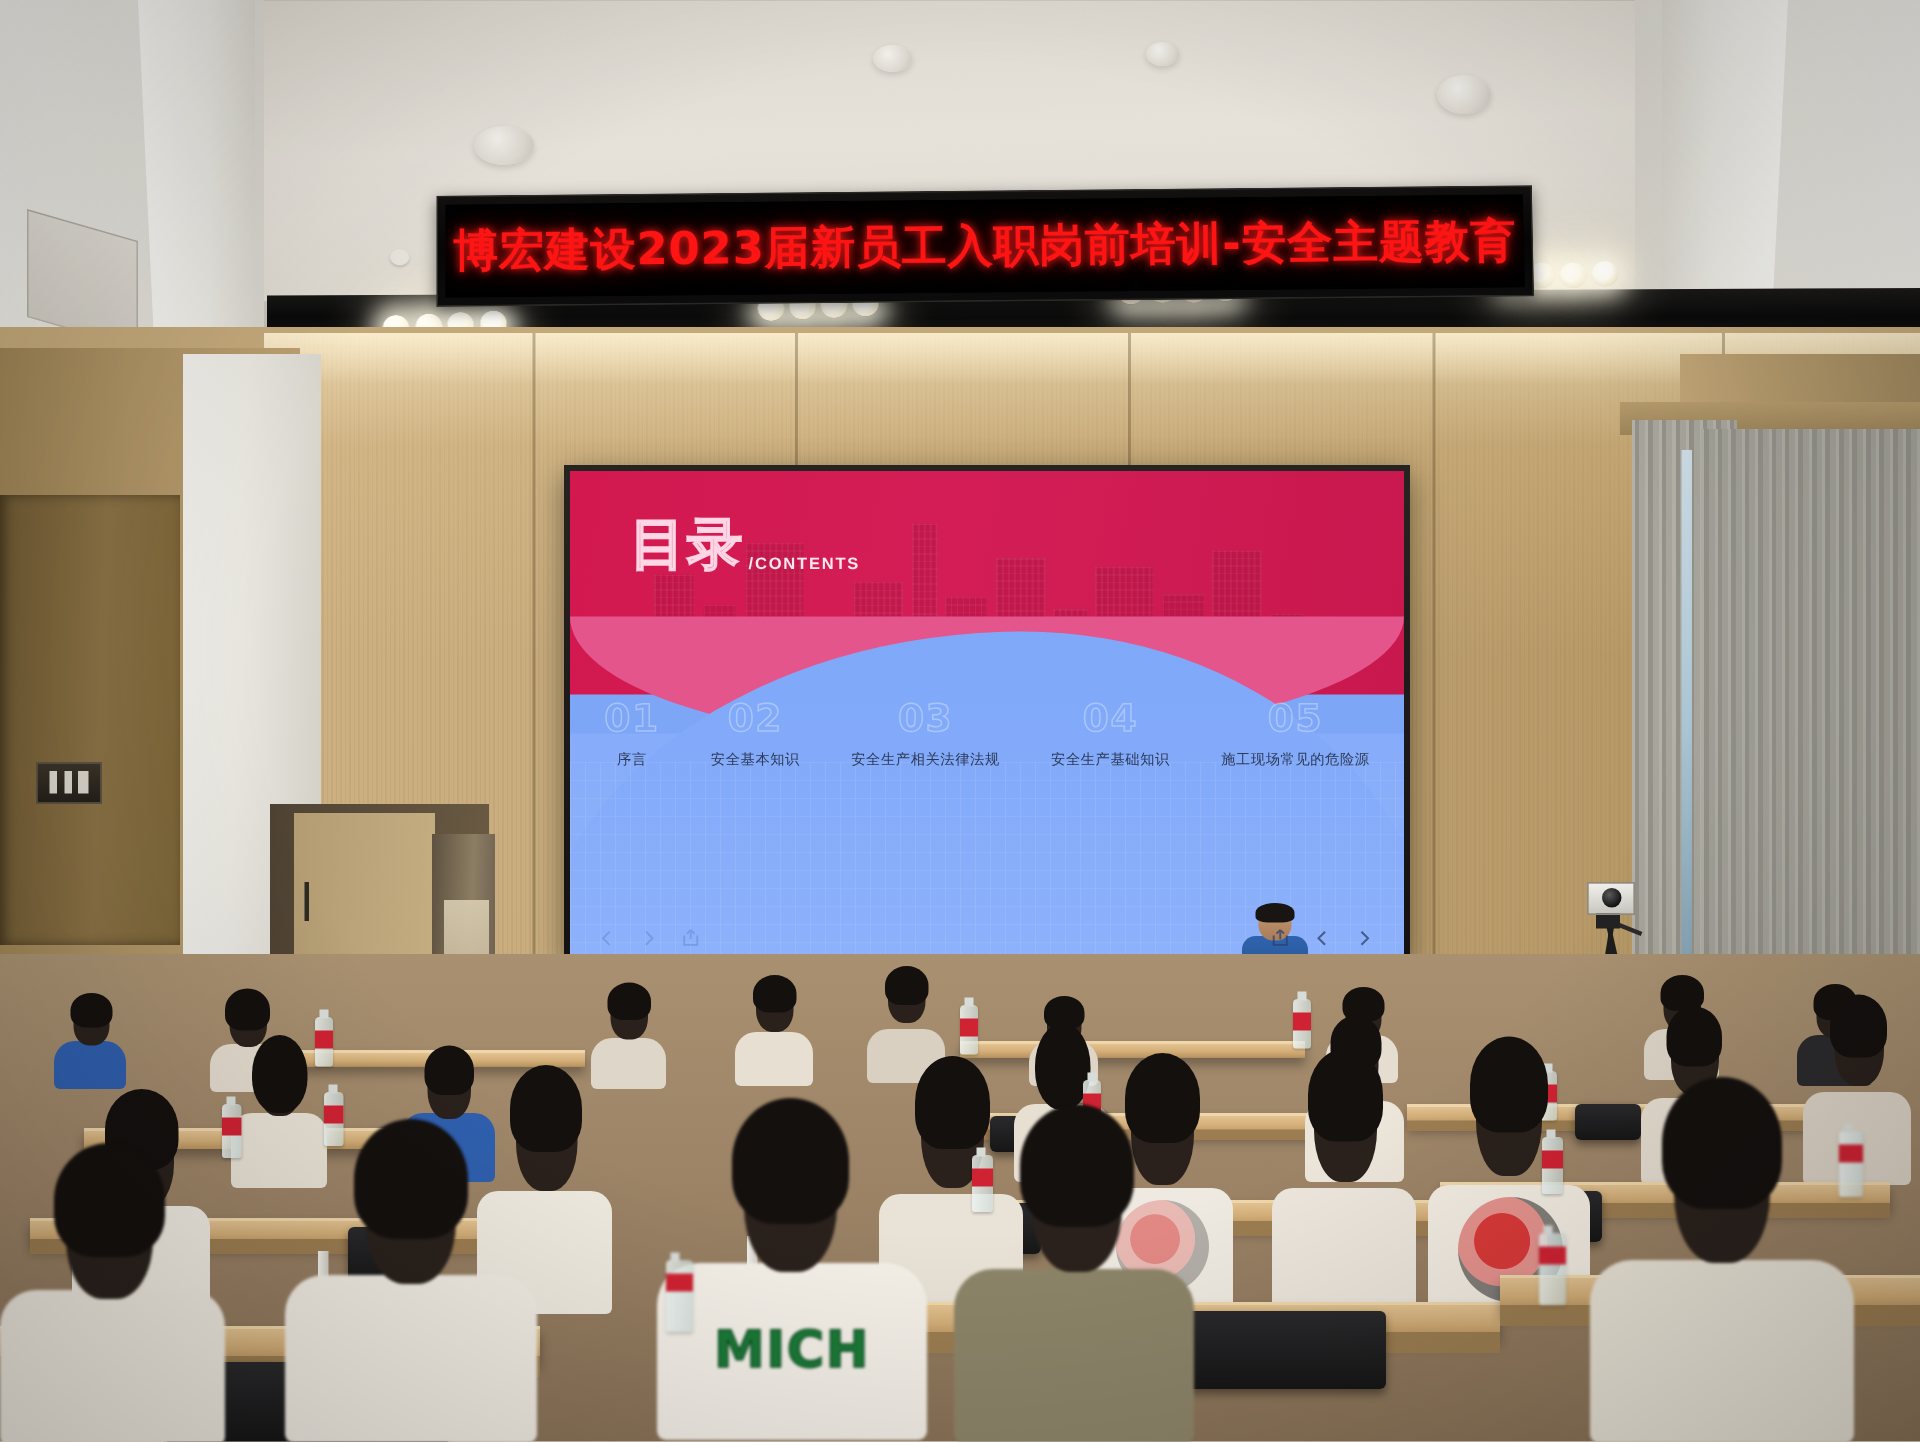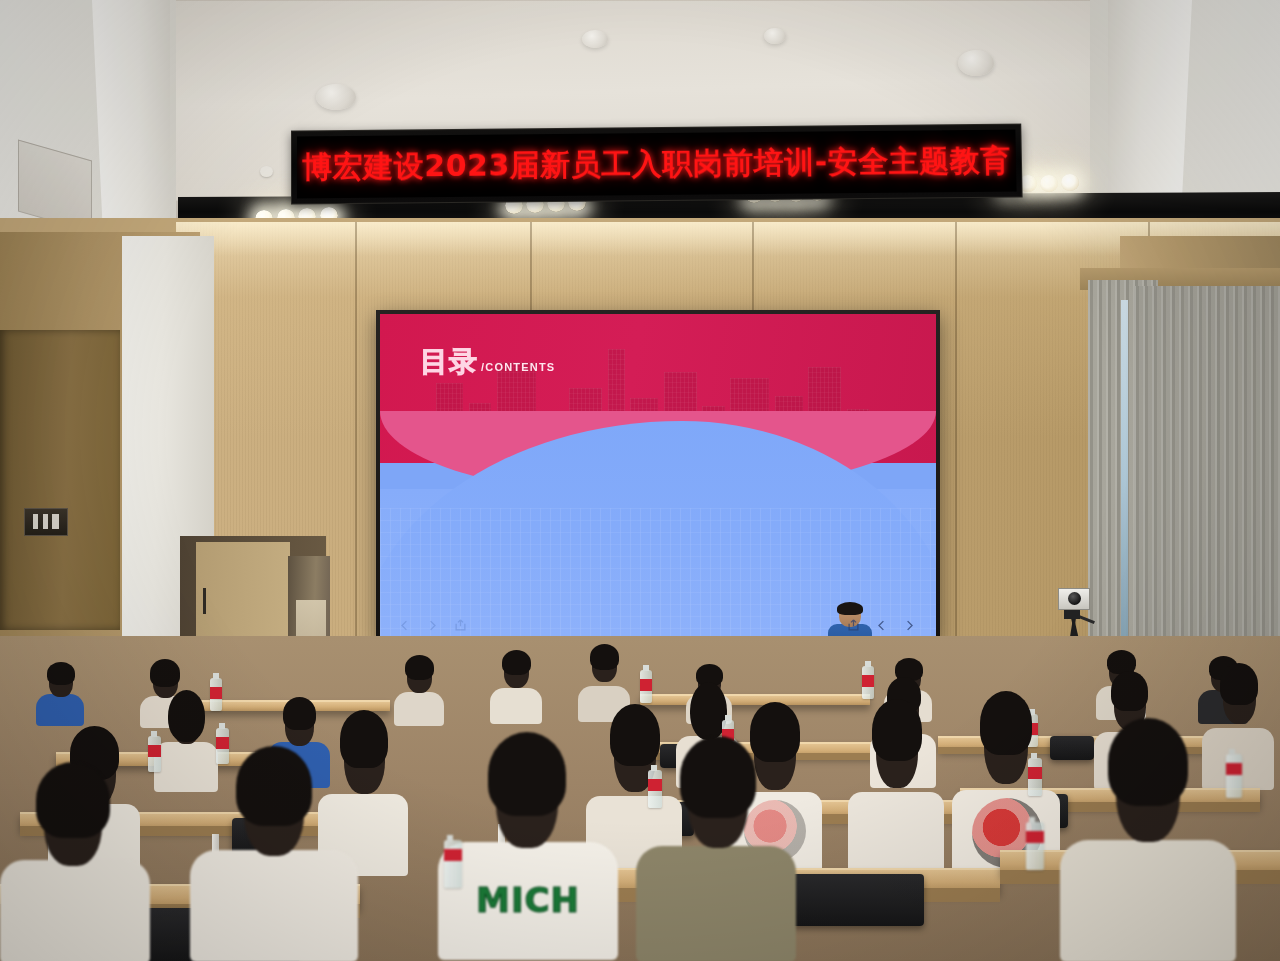--- a/index.html
+++ b/index.html
@@ -135,21 +135,21 @@
   .blue-curve{position:absolute;left:-4%;top:33%;width:108%;height:72%;
     background:linear-gradient(180deg,#7fa8f9 0%,#84abfa 45%,#8fb2fb 100%);
     border-radius:54% 46% 0 0/100% 100% 0 0;}
   .slide-bottom{position:absolute;left:0;bottom:0;width:100%;height:46%;
     background:linear-gradient(180deg,#86acfa,#8fb3fb);}
   .faint-grid{position:absolute;left:0;bottom:0;width:100%;height:40%;opacity:.16;
     background:repeating-linear-gradient(90deg,rgba(255,255,255,.55) 0 1px,transparent 1px 10px),
                repeating-linear-gradient(180deg,rgba(255,255,255,.4) 0 1px,transparent 1px 12px);}
 
   .slide-title{position:absolute;left:7.2%;top:10.5%;display:flex;align-items:flex-end;z-index:6;}
-  .slide-title .cn{font-family:Liberation Serif, serif;font-size:28px;font-weight:bold;
+  .slide-title .cn{font-family:Liberation Mono, monospace;font-size:37px;font-weight:bold;
     color:rgba(255,228,238,.62);letter-spacing:1px;line-height:1;
     -webkit-text-stroke:1px rgba(255,220,233,.92);}
   .slide-title .en{font-size:11px;font-weight:bold;color:#ffe7ef;letter-spacing:1.2px;
     margin-left:3px;margin-bottom:3px;}
 
   .toc{position:absolute;left:0;top:47%;width:100%;z-index:6;
     display:flex;justify-content:space-between;padding:0 3.4%;box-sizing:border-box;}
   .toc-item{position:relative;text-align:center;flex:0 0 auto;padding:0 4px;}
   .toc-num{font-size:25px;font-weight:bold;line-height:1;color:transparent;
     -webkit-text-stroke:1px rgba(255,255,255,.32);letter-spacing:1px;
@@ -357,20 +357,42 @@
       <div class="pink-band"></div>
       <div class="slide-bottom"></div>
       <div class="blue-curve"></div>
       <div class="faint-grid"></div>
 
       <div class="slide-title">
         <span class="cn">目录</span>
         <span class="en">/CONTENTS</span>
       </div>
 
+      <div class="toc">
+        <div class="toc-item">
+          <div class="toc-num">01</div>
+          <div class="toc-label">序言</div>
+        </div>
+        <div class="toc-item">
+          <div class="toc-num">02</div>
+          <div class="toc-label">安全基本知识</div>
+        </div>
+        <div class="toc-item">
+          <div class="toc-num">03</div>
+          <div class="toc-label">安全生产相关法律法规</div>
+        </div>
+        <div class="toc-item">
+          <div class="toc-num">04</div>
+          <div class="toc-label">安全生产基础知识</div>
+        </div>
+        <div class="toc-item">
+          <div class="toc-num">05</div>
+          <div class="toc-label">施工现场常见的危险源</div>
+        </div>
+      </div>
 
 
       <div class="nav-left">
         <svg class="nav-ico" viewBox="0 0 24 24" fill="none" stroke="currentColor" stroke-width="2">
             <path d="M15 5 L8 12 L15 19"></path>
           </svg>
         <svg class="nav-ico" viewBox="0 0 24 24" fill="none" stroke="currentColor" stroke-width="2">
             <path d="M9 5 L16 12 L9 19"></path>
           </svg>
         <svg class="nav-ico" viewBox="0 0 24 24" fill="none" stroke="currentColor" stroke-width="2">

